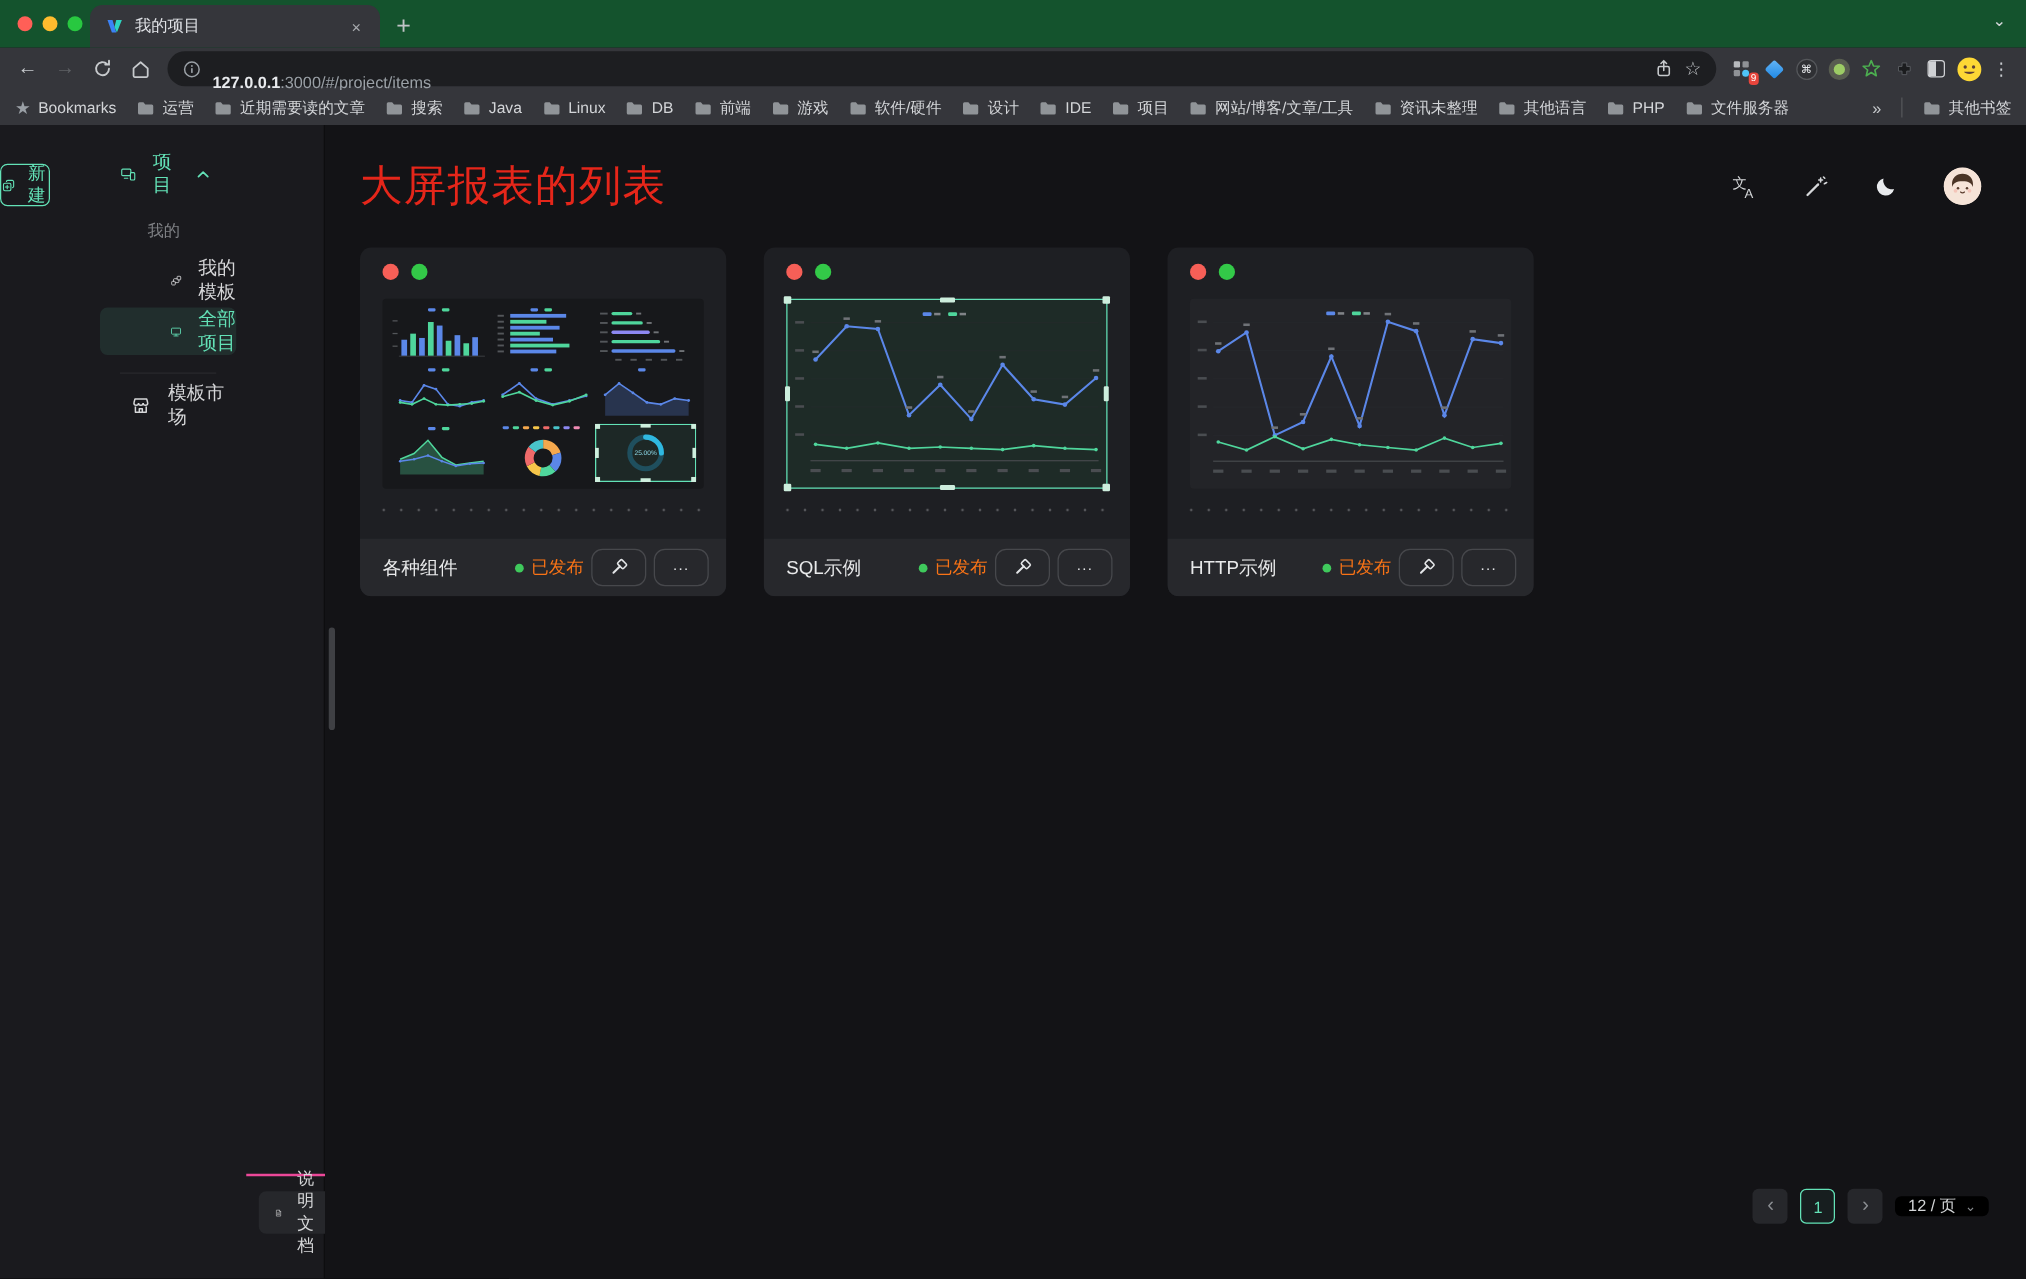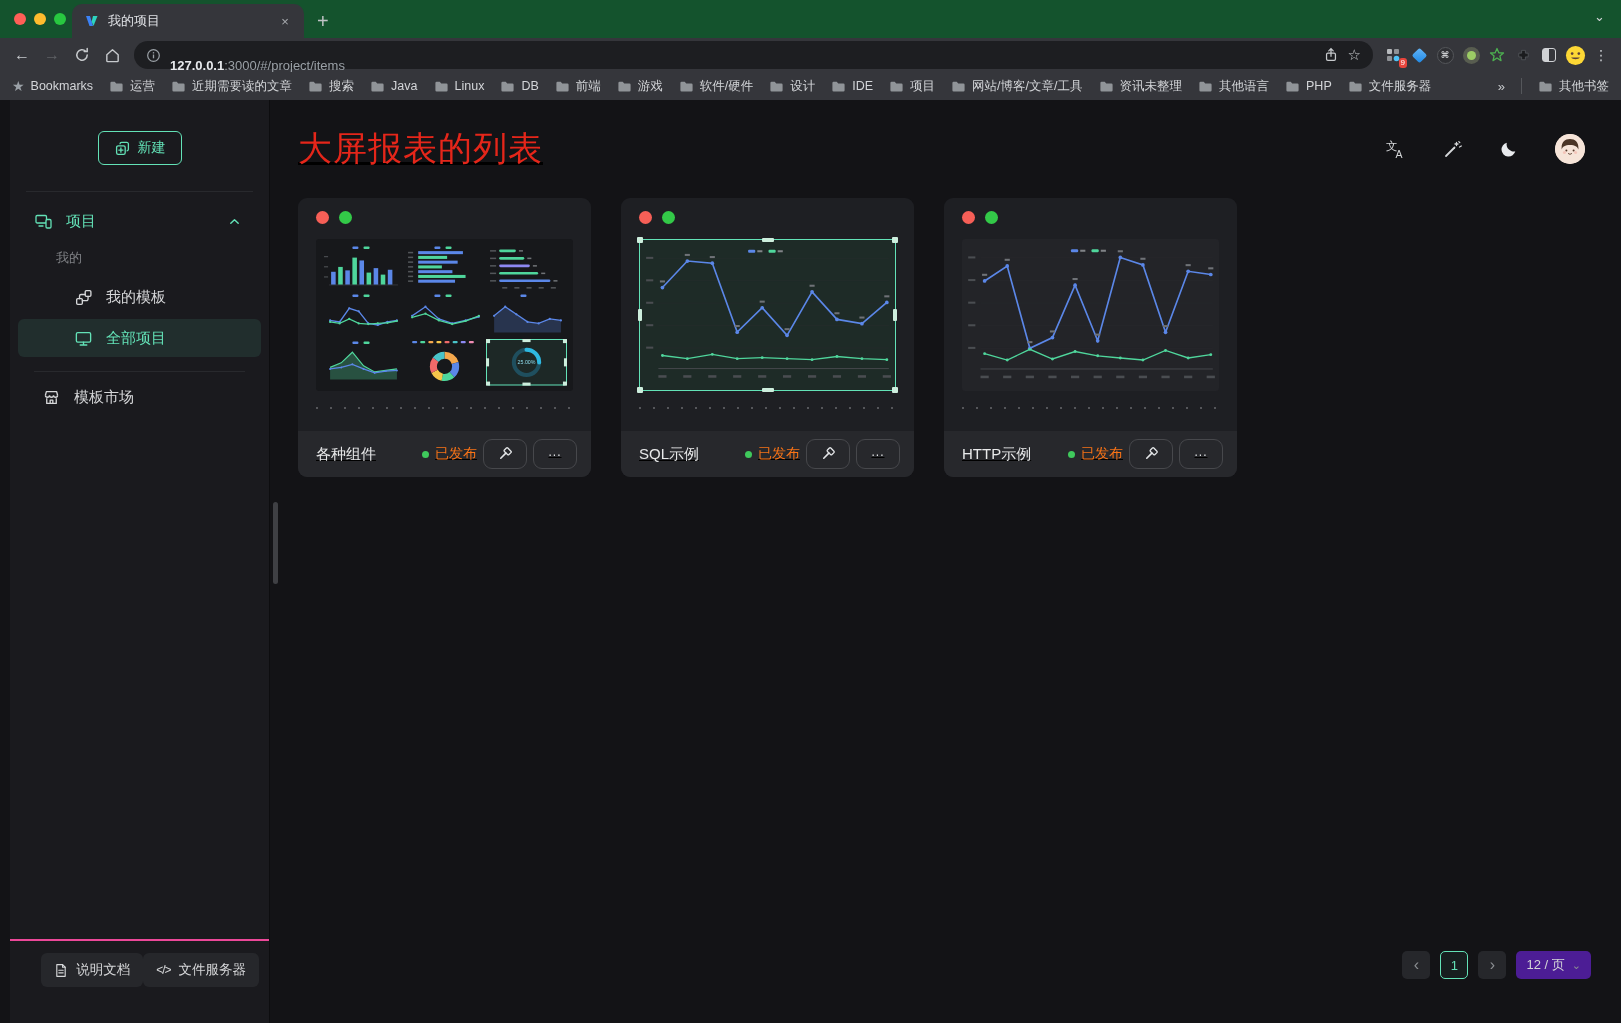--- a/index.html
+++ b/index.html
@@ -35,35 +35,35 @@
   .menu-dots{color:#c9ccd0;font-size:14px;letter-spacing:0;}
 
   .bookmarks{height:28px;background:#35363b;display:flex;align-items:center;gap:16px;padding:0 12px;font-size:12.5px;color:#d3d5d8;overflow:hidden;flex:none;}
   .bm-item{display:flex;align-items:center;gap:6px;white-space:nowrap;flex:none;}
   .bm-star{color:#9aa0a6;font-size:14px;}
   .bm-sep{width:1px;height:16px;background:#55575b;flex:none;}
   .bm-more{color:#c7cacd;font-size:13px;}
 
   
   .app{flex:1;display:flex;min-height:0;}
-  .sidebar{width:260px;flex:none;background:#1a1a1e;border-right:1px solid #0d0d0f;display:flex;flex-direction:column;margin-left:10px;}
+  .sidebar{width:260px;flex:none;background:#1a1a1e;border-right:1px solid #0d0d0f;display:flex;flex-direction:row;}
   .side-new{margin:31px auto 0;width:84px;height:34px;border:1px solid var(--accent);border-radius:6px;background:transparent;color:var(--accent);display:flex;align-items:center;justify-content:center;gap:7px;font-size:14px;}
   .side-div{border-top:1px solid #28292d;margin:26px 16px 0;}
   .nav{padding:8px 8px 0;}
   .nav-sec{display:flex;align-items:center;gap:13px;padding:12px 10px 10px 16px;color:var(--accent);font-size:15px;}
   .nav-sec .chev{margin-left:auto;margin-right:10px;display:flex;}
   .nav-group{color:#7f8185;font-size:13px;padding:8px 0 8px 38px;}
   .nav-item{display:flex;align-items:center;gap:13px;height:38px;border-radius:6px;padding-left:56px;color:#d6d7d9;font-size:15px;margin:3px 0;}
   .nav-item.active{background:rgba(99,226,183,0.10);color:var(--accent);}
   .nav-root{display:flex;align-items:center;gap:13px;height:38px;padding-left:24px;color:#d6d7d9;font-size:15px;margin-top:6px;}
   .side-bottom{margin-top:auto;border-top:2px solid #ec4899;padding:12px 10px 36px;display:flex;justify-content:flex-end;}
   .side-btn{height:34px;border-radius:6px;background:#26272b;border:none;color:#d6d7d9;display:flex;align-items:center;gap:8px;padding:0 13px;font-size:13.5px;}
   .code-glyph{font-size:12px;color:#d6d7d9;letter-spacing:-1px;}
 
-  .main{flex:1;position:relative;background:#131316;min-width:0;text-decoration:underline;}
+  .main{flex:1;position:relative;background:#131316;min-width:0;}
   .page-head{display:flex;align-items:center;padding:26px 36px 0 28px;}
   .page-title{font-size:34px;color:var(--title-red);font-weight:400;letter-spacing:1px;}
   .head-icons{margin-left:auto;display:flex;align-items:center;gap:36px;color:#d6d8da;}
   .head-ic{display:flex;align-items:center;justify-content:center;}
   .avatar{width:30px;height:30px;border-radius:50%;overflow:hidden;background:#f6e4d8;display:flex;}
 
   .cards{display:flex;gap:30px;padding:26px 0 0 28px;}
   .card{width:293px;height:279px;background:#1e1f23;border-radius:9px;display:flex;flex-direction:column;overflow:hidden;flex:none;}
   .card-top{padding:13px 18px 0;display:flex;gap:10px;}
   .mac-dot{width:13px;height:13px;border-radius:50%;}
@@ -81,21 +81,21 @@
   .card-status{display:flex;align-items:center;gap:6px;color:#f97316;font-size:14px;flex:none;}
   .status-dot{width:7px;height:7px;border-radius:50%;background:var(--status-green);}
   .icon-btn{width:44px;height:30px;border-radius:9px;border:1px solid #47484c;background:transparent;color:#e3e5e7;display:flex;align-items:center;justify-content:center;flex:none;}
   .more-glyph{font-size:12px;letter-spacing:1px;color:#e3e5e7;line-height:1;padding-bottom:4px;}
 
   .scroll-thumb{position:absolute;left:3px;top:402px;width:5px;height:82px;border-radius:3px;background:#3f4044;}
 
   .pagebar{position:absolute;right:30px;bottom:44px;display:flex;align-items:center;gap:10px;}
   .pg-btn{min-width:28px;height:28px;border:none;border-radius:5px;background:#26272b;color:#8b8e92;display:flex;align-items:center;justify-content:center;font-size:16px;line-height:1;}
   .pg-cur{width:28px;height:28px;border-radius:5px;border:1px solid var(--accent);color:var(--accent);background:rgba(99,226,183,0.06);display:flex;align-items:center;justify-content:center;font-size:13px;}
-  .pg-size{height:28px;border:none;border-radius:5px;background:#4c1d95;color:#d3d5d7;display:flex;align-items:center;gap:7px;padding:0 10px;font-size:13px;}
+  .pg-size{height:16px;border:none;border-radius:5px;background:#000000;color:#d3d5d7;display:flex;align-items:center;gap:7px;padding:0 10px;font-size:13px;}
   .pg-chev{color:#8b8e92;font-size:11px;}
 </style>
 </head>
 <body>
 
 <div class="window">
 
   <div class="tabstrip">
     <div class="lights">
       <span class="light r"></span>

